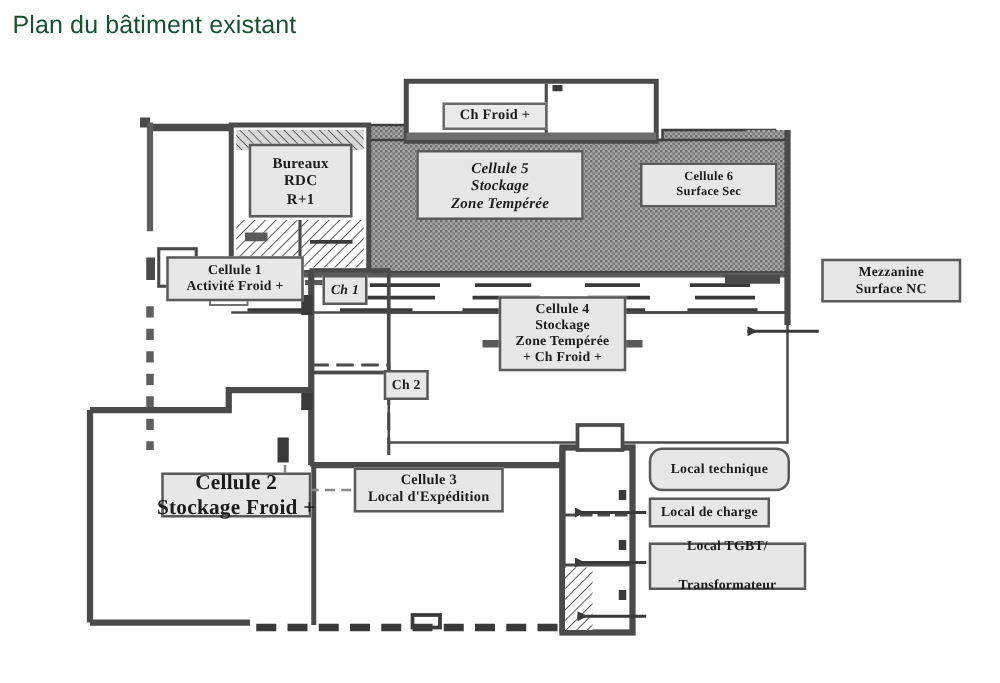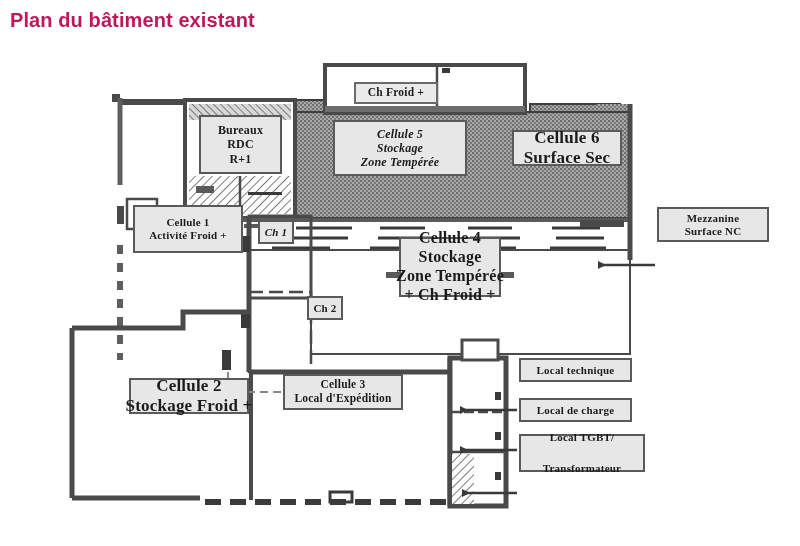--- a/index.html
+++ b/index.html
@@ -12,22 +12,22 @@
     height: 546px;
     font-family: "Liberation Sans", sans-serif;
     position: relative;
     overflow: hidden;
   }
   #page-title {
     position: absolute;
     left: 10px;
     top: 9px;
     font-size: 20px;
-    font-weight: 700;
-    color: #be185d;
+    font-weight: 400;
+    color: #14532d;
     letter-spacing: 0.1px;
     font-family: "Liberation Sans", sans-serif;
   }
   #plan-canvas {
     position: absolute;
     left: 0;
     top: 40px;
     width: 800px;
     height: 506px;
   }
@@ -50,30 +50,30 @@
     justify-content: center;
     line-height: 1.18;
     letter-spacing: 0.2px;
   }
   .lbl span { display: block; white-space: nowrap; }
 
   
   #lbl-bureaux      { left:199px; top:115px; width:83px;  height:59px; font-size:12px; }
   #lbl-chfroid      { left:354px; top:82px;  width:84px;  height:22px; font-size:11.5px; background:#eaeaea; border-color:#6a6a6a; }
   #lbl-cellule5     { left:333px; top:120px; width:134px; height:56px; font-size:12px;font-style:italic; }
-  #lbl-cellule6     { left:512px; top:130px; width:110px; height:36px; font-size:17px; }
-  #lbl-cellule1     { left:133px; top:205px; width:110px; height:48px; font-size:11px; }
+  #lbl-cellule6     { left:512px; top:130px; width:110px; height:36px; font-size:10px; }
+  #lbl-cellule1     { left:133px; top:205px; width:110px; height:36px; font-size:11px; }
   #lbl-ch1          { left:258px; top:220px; width:36px;  height:24px; font-size:11px;font-style:italic; }
   #lbl-ch2          { left:259px; top:296px; width:36px;  height:24px; font-size:11px;margin-left:48px; }
-  #lbl-cellule4     { left:399px; top:237px; width:102px; height:60px; font-size:16px; }
+  #lbl-cellule4     { left:399px; top:237px; width:102px; height:60px; font-size:11px; }
   #lbl-mezzanine    { left:657px; top:207px; width:112px;  height:35px; font-size:11px; }
   #lbl-cellule2     { left:105px; top:378px; width:120px; height:36px; font-size:17px;margin-left:24px; }
   #lbl-cellule3     { left:283px; top:374px; width:120px; height:36px; font-size:11.5px; }
-  #lbl-technique    { left:519px; top:358px; width:113px; height:24px; font-size:11px; }
-  #lbl-charge       { left:519px; top:398px; width:113px; height:24px; font-size:11px;justify-content:center; }
+  #lbl-technique    { left:519px; top:358px; width:113px; height:35px; font-size:11px;border-radius:11px; }
+  #lbl-charge       { left:519px; top:398px; width:97px; height:24px; font-size:11px;justify-content:center; }
   #lbl-tgbt         { left:519px; top:434px; width:126px; height:38px; font-size:11px;gap:18px; }
 </style>
 </head>
 <body>
 
 <div id="page-title">Plan du bâtiment existant</div>
 
 <div id="plan-canvas">
 <svg class="plan" width="800" height="506" viewBox="0 0 800 506" xmlns="http://www.w3.org/2000/svg">
   <defs>

